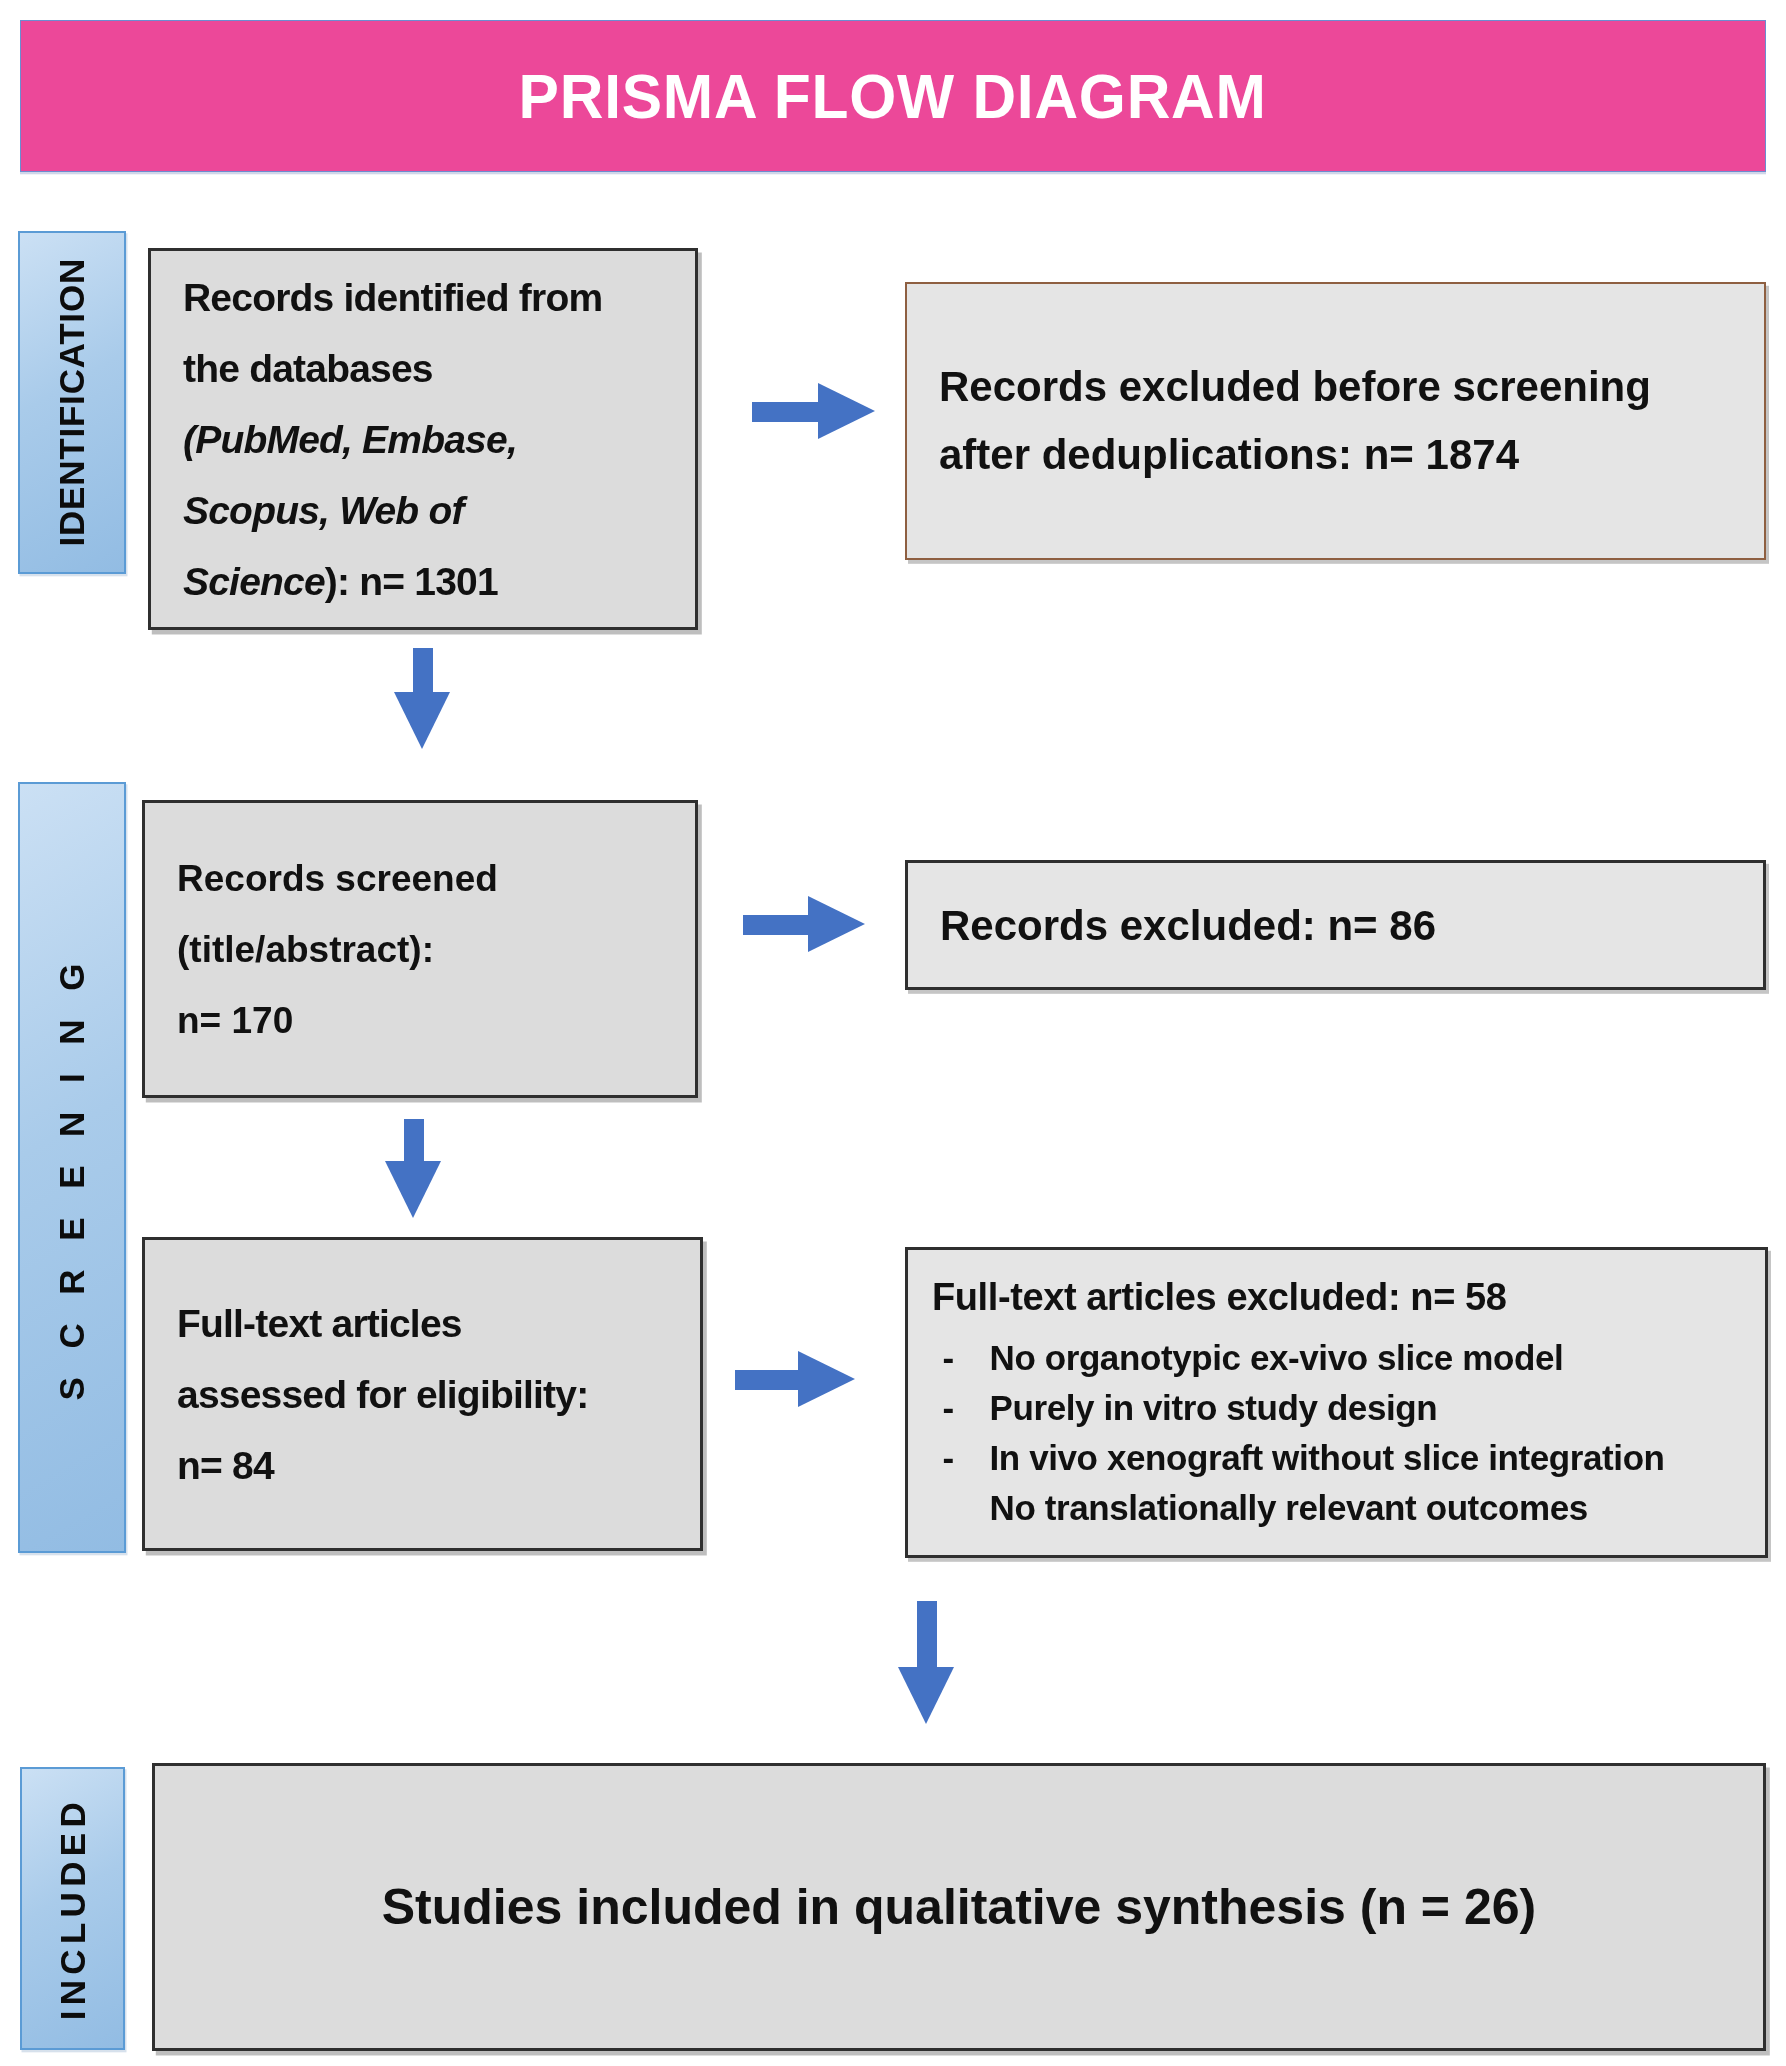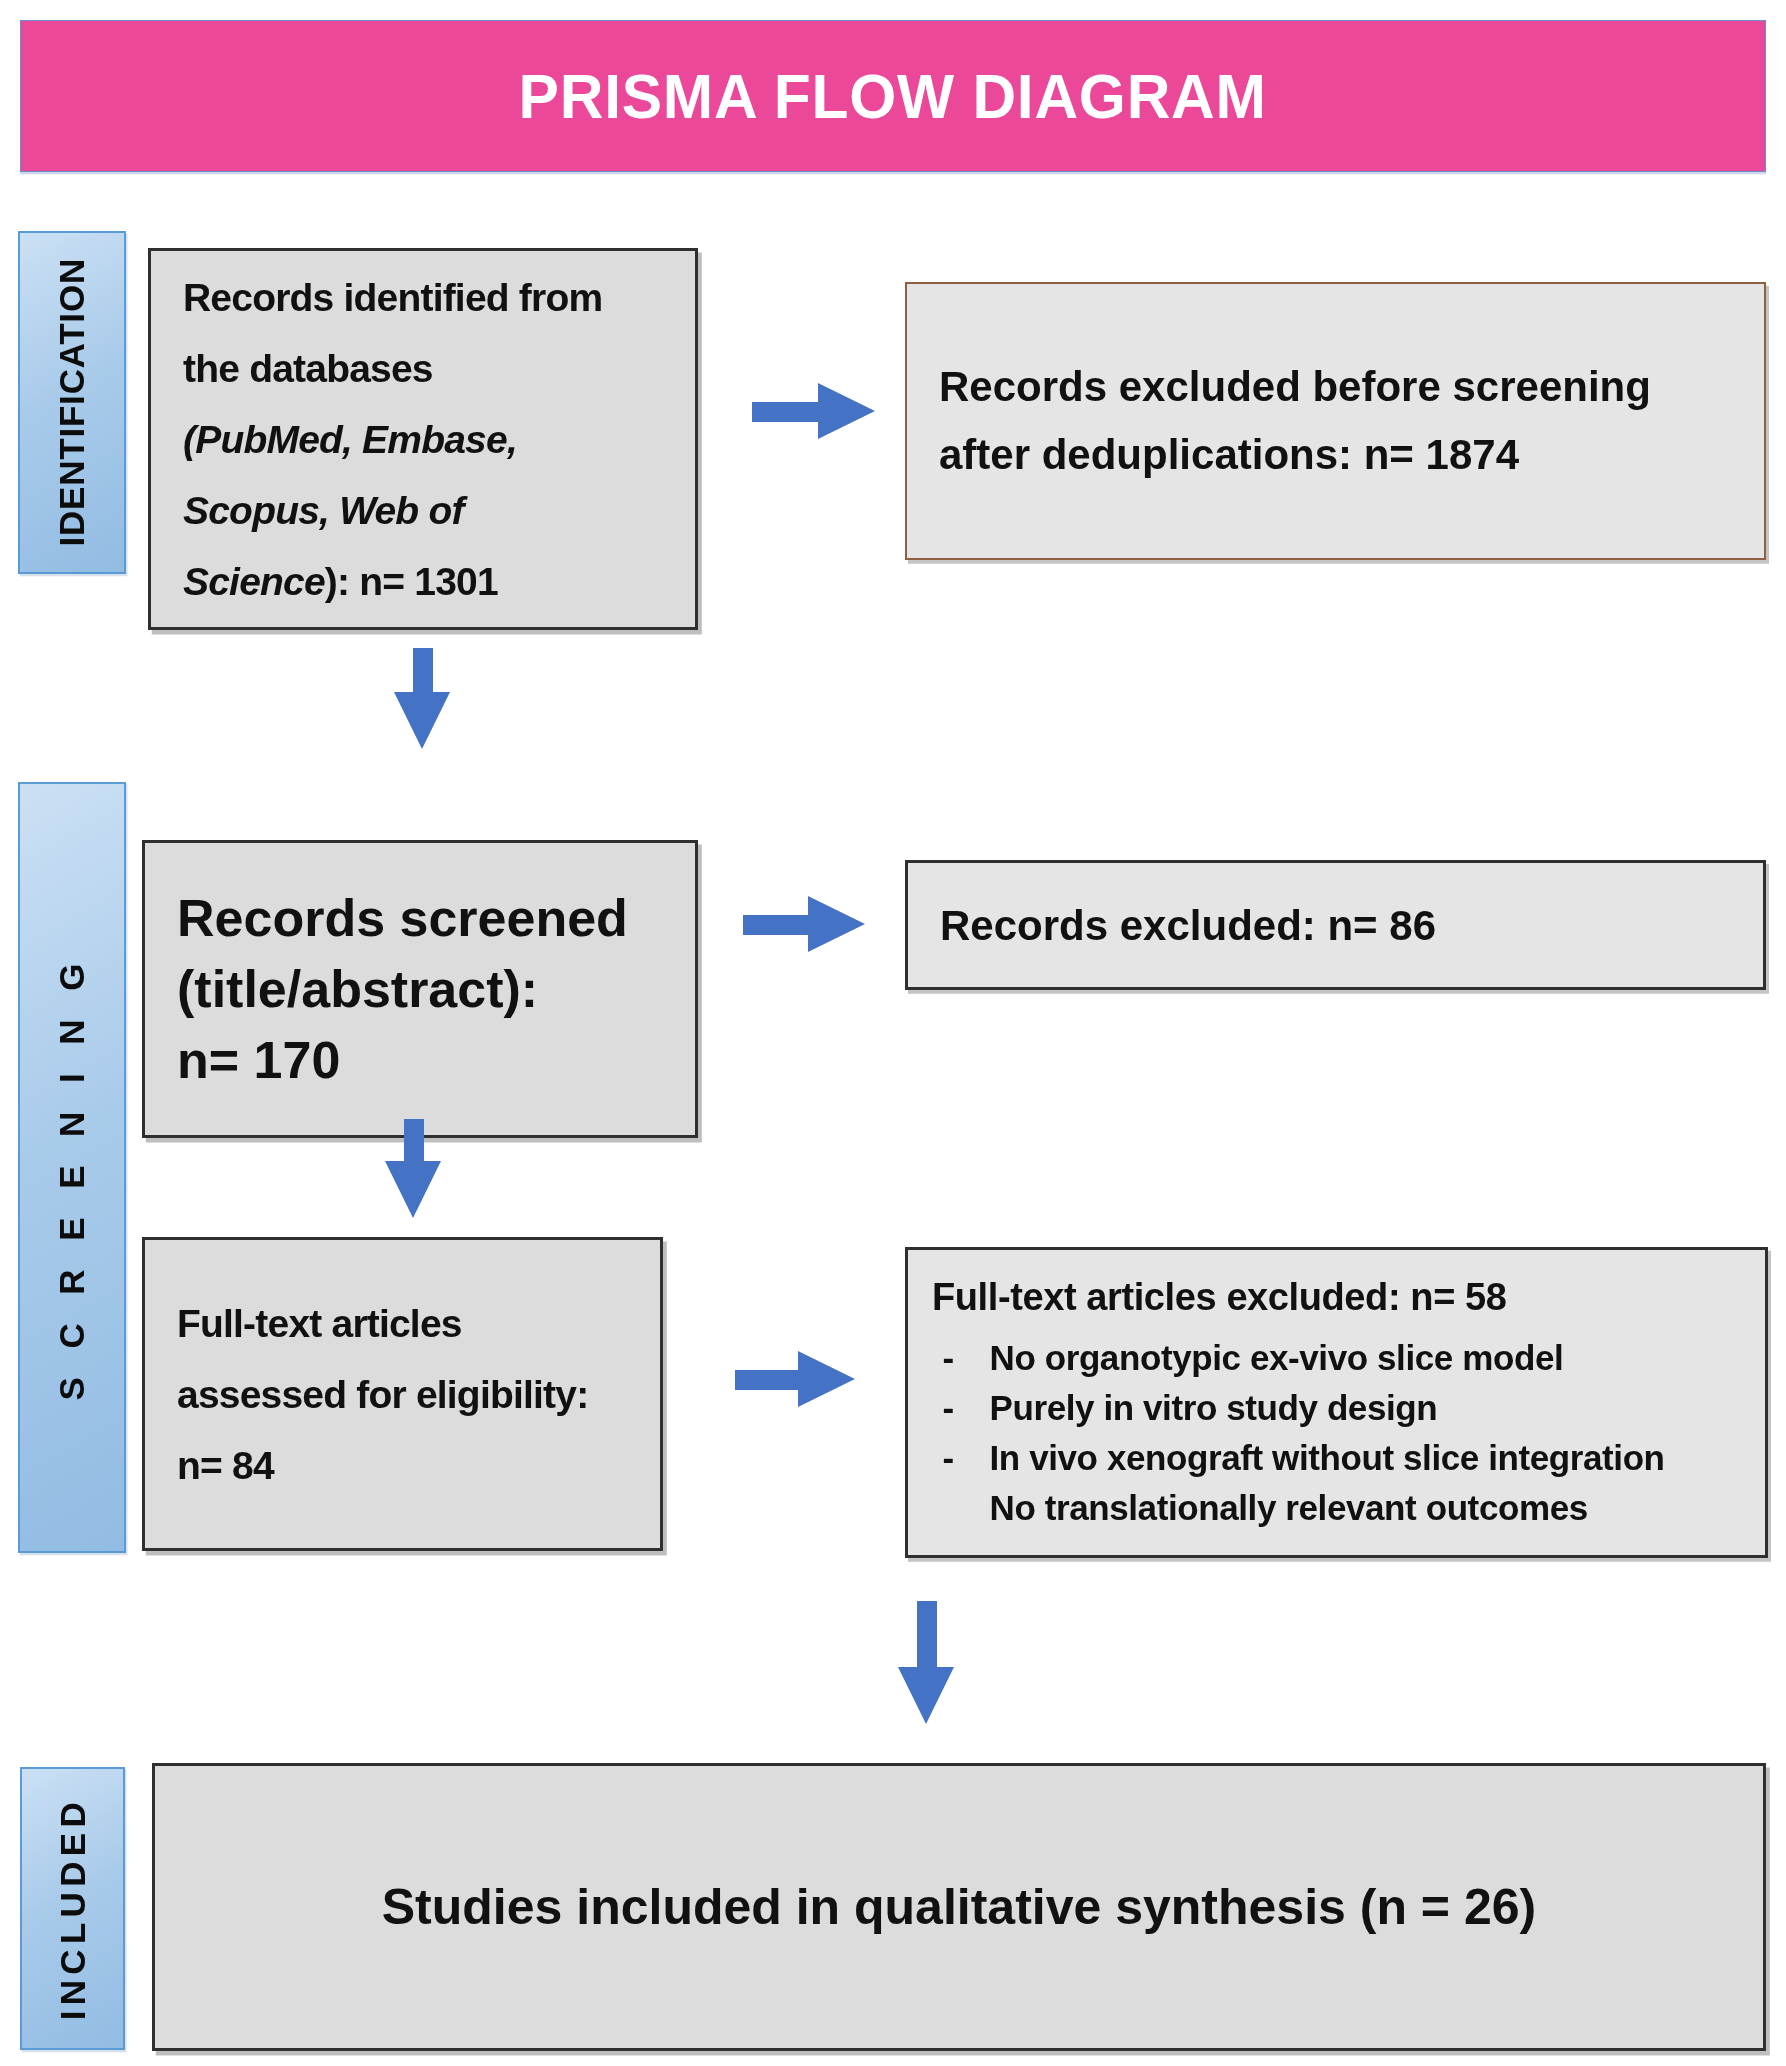--- a/index.html
+++ b/index.html
@@ -58,25 +58,25 @@
   .box-dark{
     background:#e5e5e5;border:3px solid #2F2F2F;
     box-shadow:3px 3.8px 0 rgba(110,110,110,.4);
   }
   .box-dark.brown{border:2.3px solid #8E5F41;}
   .box .it{font-style:italic;}
   .box-identified{left:148px;top:248px;width:550px;height:382px;padding-left:32px;font-size:39px;letter-spacing:-0.8px;}
   .box-identified div{line-height:71px;}
   .box-excl-dedup{left:905px;top:282px;width:861px;height:278px;padding-left:32px;font-size:42px;}
   .box-excl-dedup div{line-height:68px;}
-  .box-screened{left:142px;top:840px;width:556px;height:298px;padding-left:32px;font-size:52px;}
+  .box-screened{left:142px;top:800px;width:556px;height:298px;padding-left:32px;font-size:37px;}
   .box-screened div{line-height:71px;}
   .box-excl-screen{left:905px;top:860px;width:861px;height:130px;padding-left:32px;font-size:42px;}
   .box-excl-screen div{line-height:53px;}
-  .box-fulltext{left:142px;top:1237px;width:521px;height:314px;padding-left:32px;font-size:39px;letter-spacing:-0.8px;}
+  .box-fulltext{left:142px;top:1237px;width:561px;height:314px;padding-left:32px;font-size:39px;letter-spacing:-0.8px;}
   .box-fulltext div{line-height:71px;}
   .box-excl-fulltext{
     left:905px;top:1247px;width:863px;height:311px;
     padding:22.6px 18px 15px 24px;justify-content:flex-start;
     font-size:38px;
   }
   .box-excl-fulltext .excl-title{line-height:48px;margin-bottom:12px;letter-spacing:-0.4px;}
   .bullet-row{display:flex;line-height:50px;font-size:35px;letter-spacing:-0.4px;}
   .bullet-row .dash{width:47px;flex:0 0 47px;text-align:left;padding-left:10.5px;}
   .box-included{

